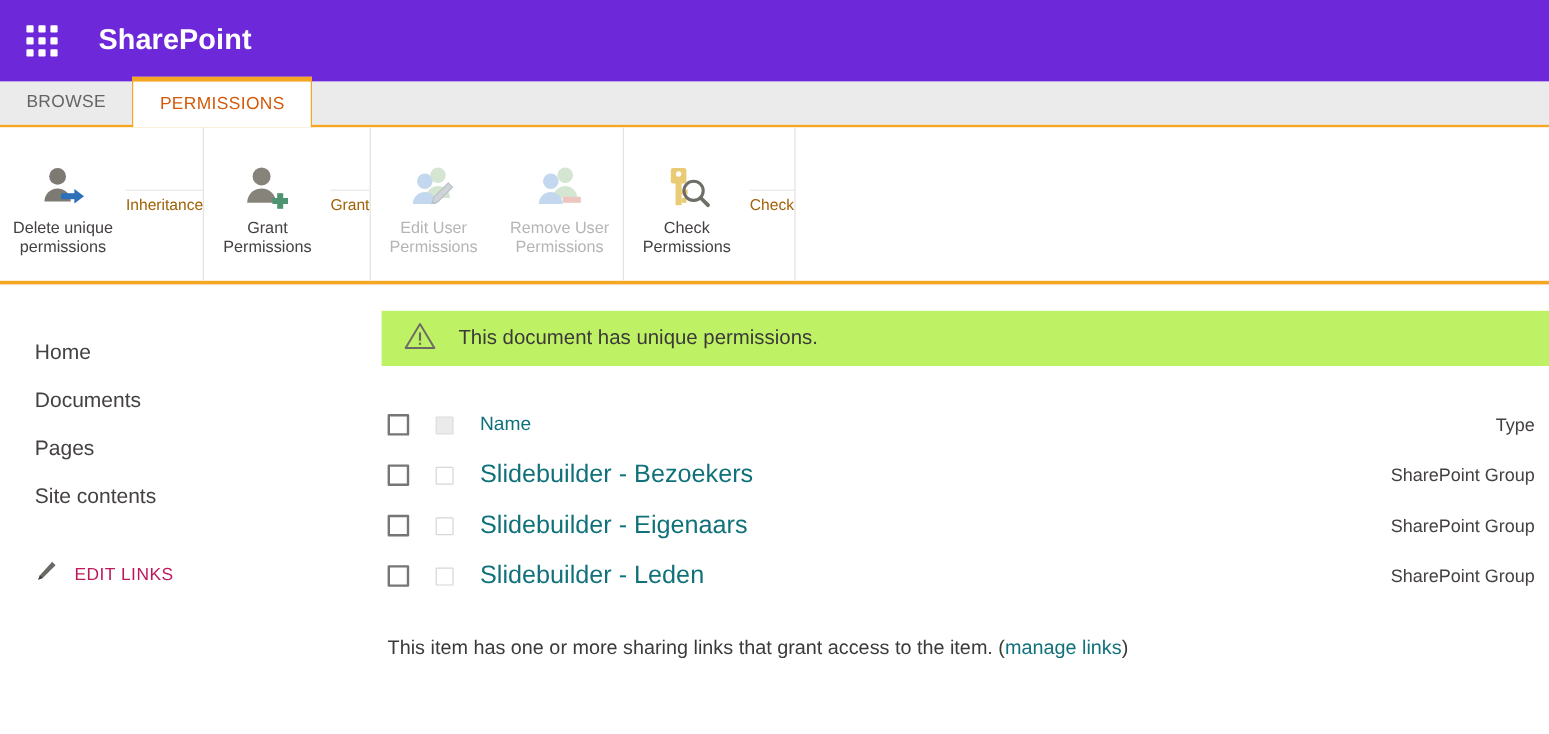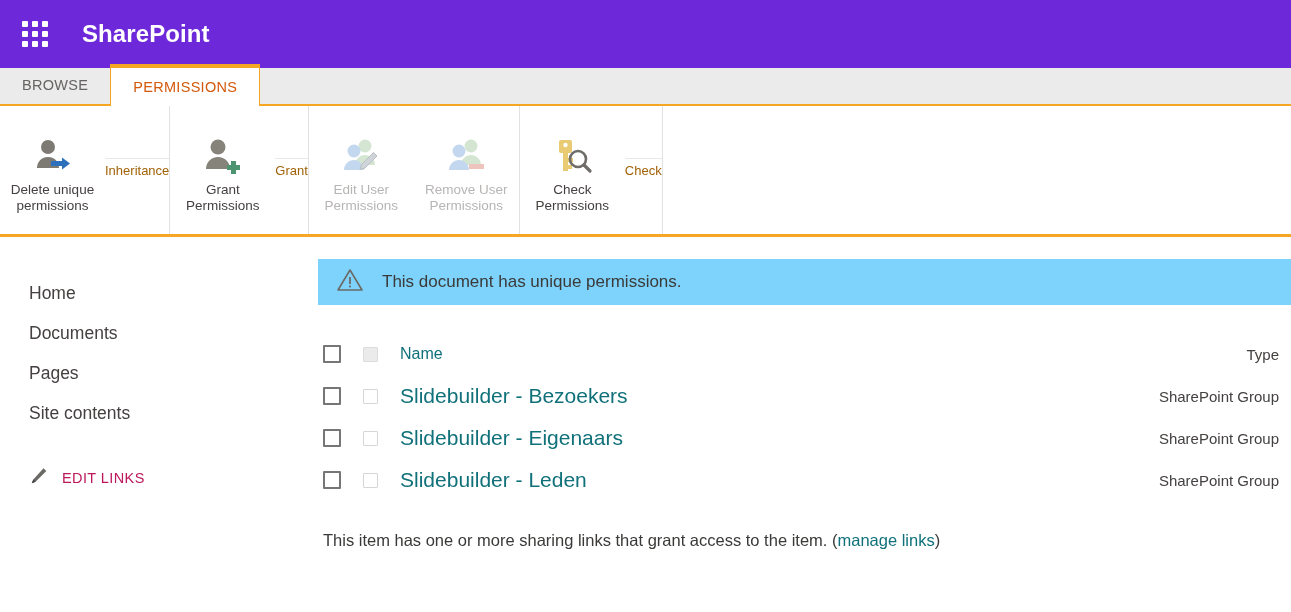--- a/index.html
+++ b/index.html
@@ -180,21 +180,21 @@
 
   .content {
     flex: 1;
     padding-top: 22px;
     box-sizing: border-box;
     min-width: 0;
   }
 
   
   .banner {
-    background: #7dd3fc;
+    background: #bef264;
     height: 46px;
     display: flex;
     align-items: center;
     padding-left: 18px;
     box-sizing: border-box;
   }
   .banner-text {
     font-size: 17px;
     color: #3b3a39;
     margin-left: 18px;

